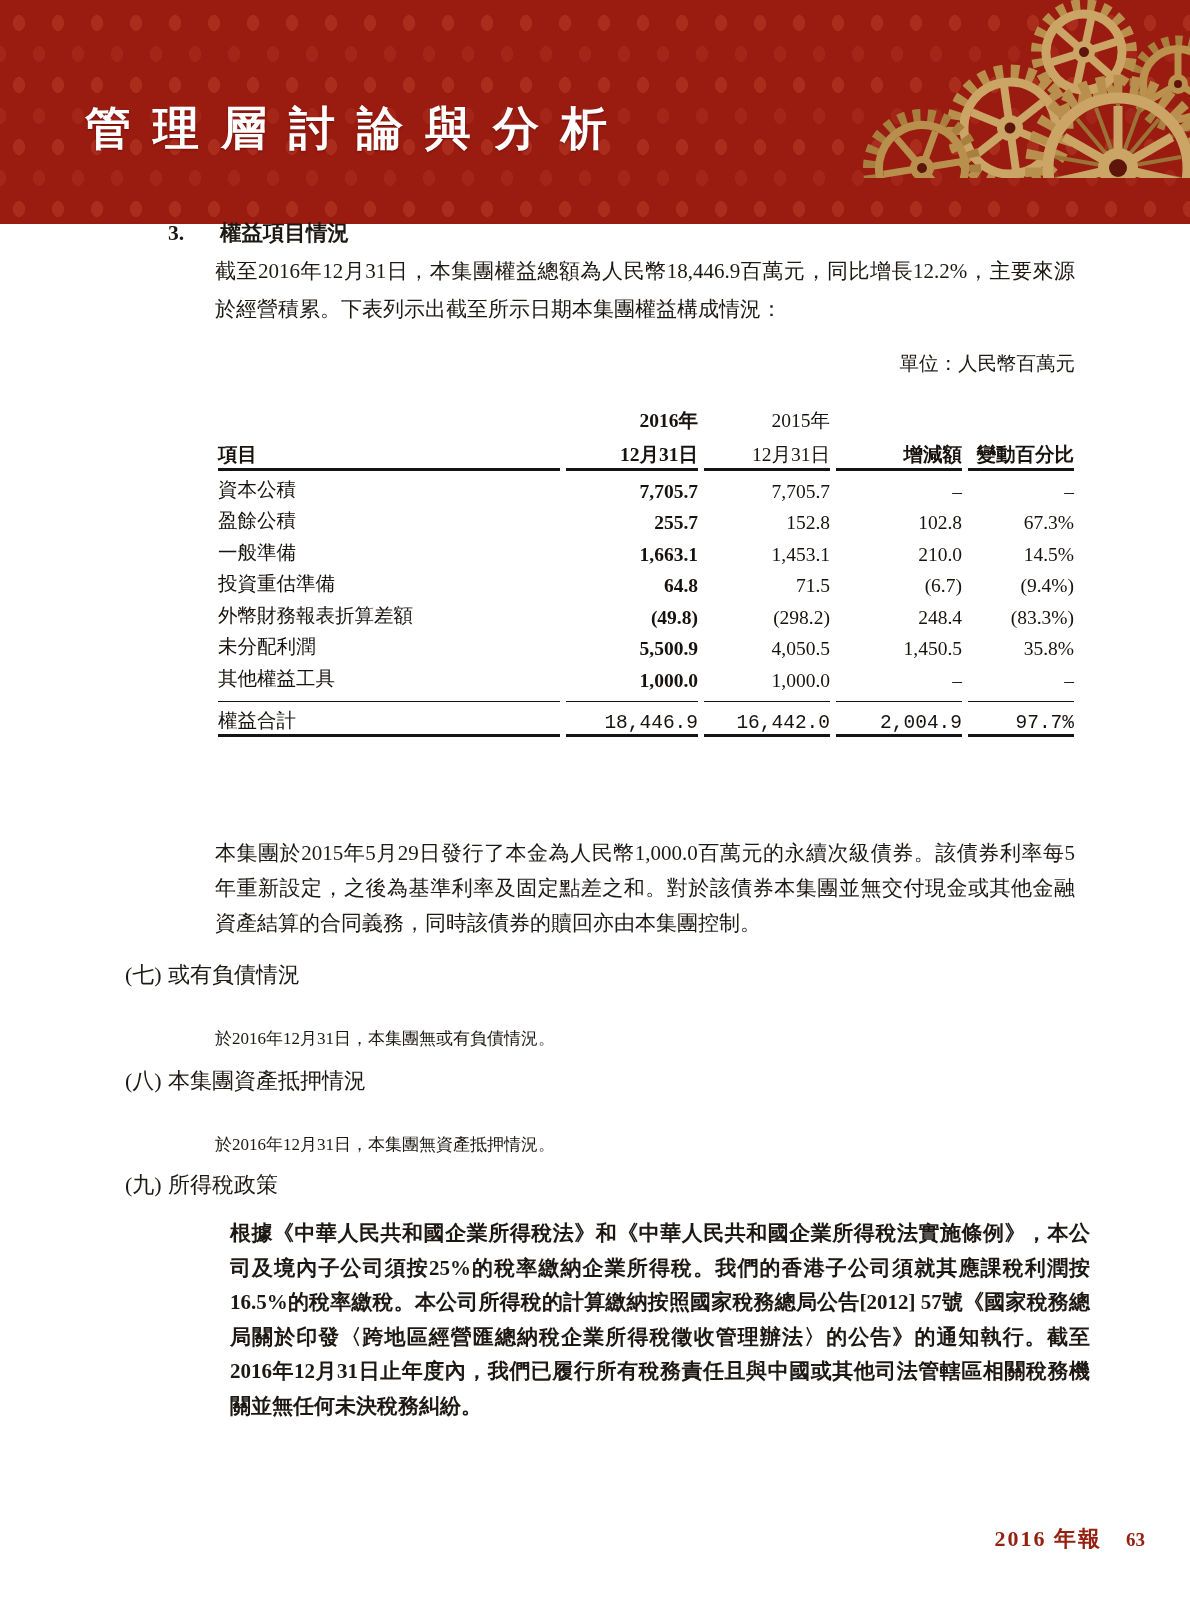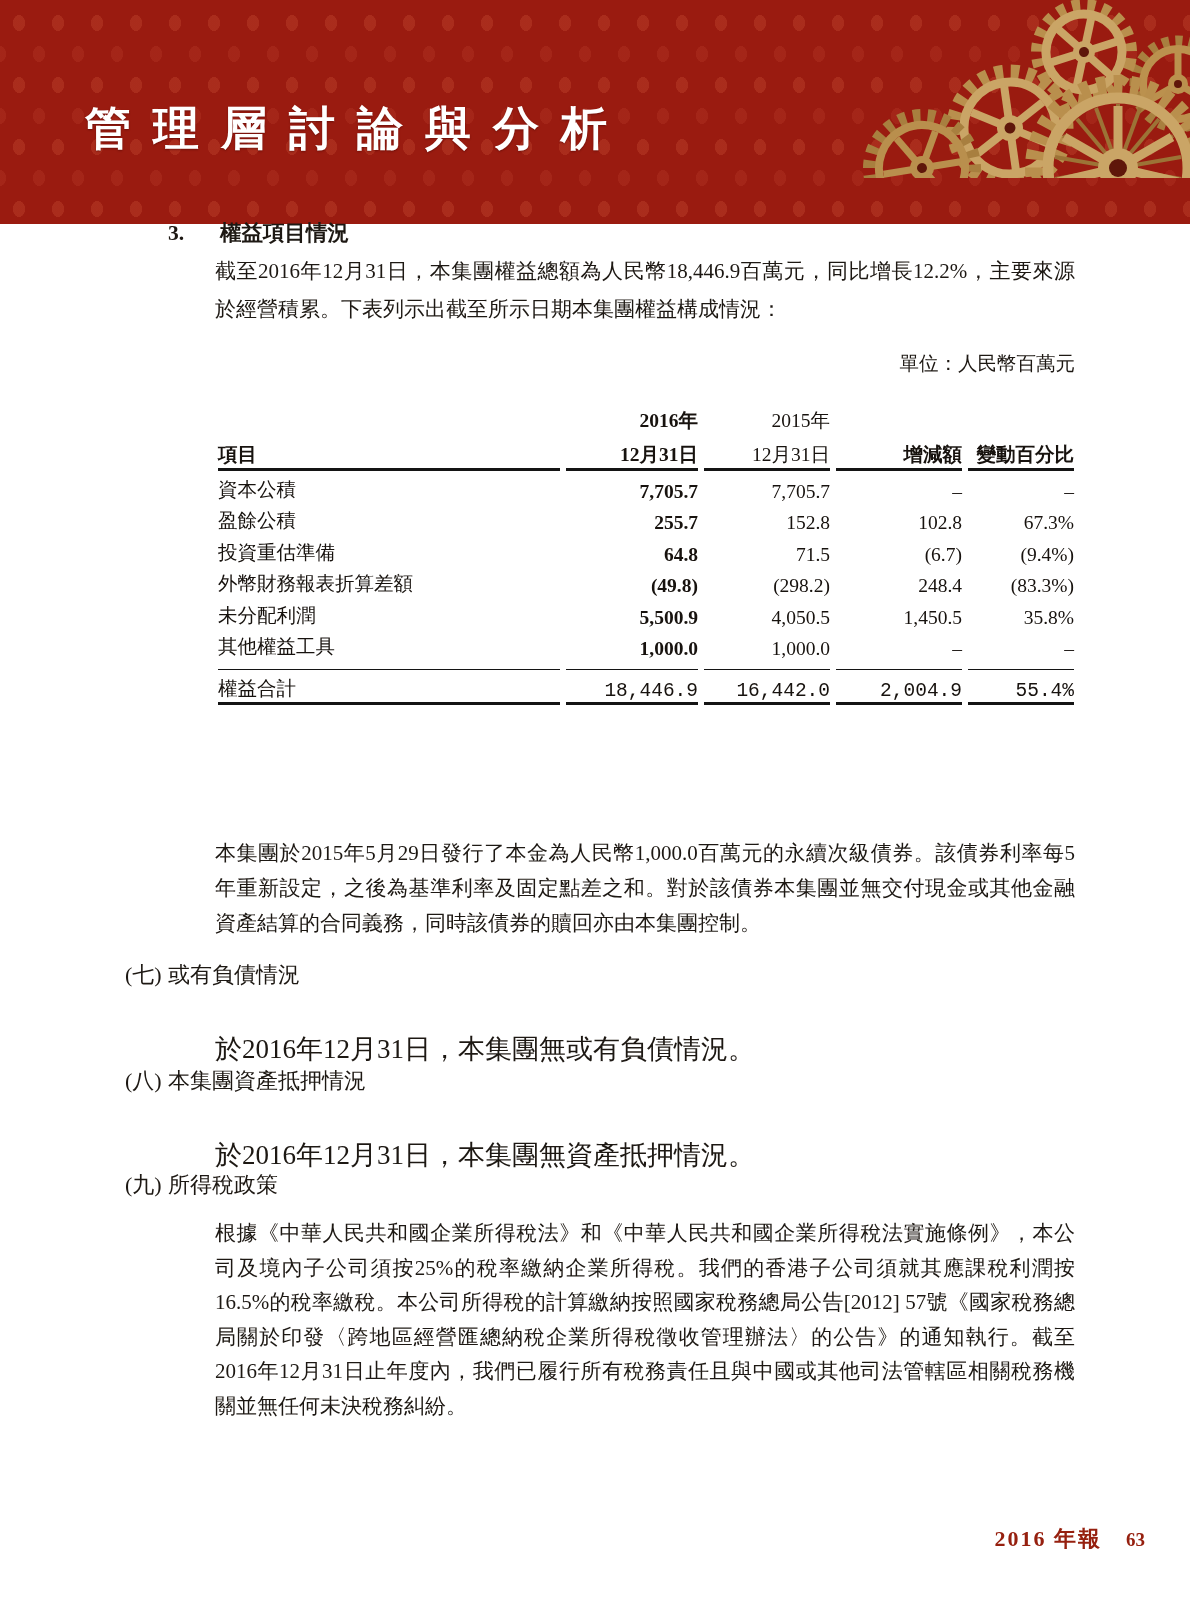--- a/index.html
+++ b/index.html
@@ -24,33 +24,33 @@
     position:absolute;left:85px;top:104px;margin:0;
     font-size:46px;line-height:50px;font-weight:bold;color:#ffffff;
     letter-spacing:22px;white-space:nowrap;text-shadow:0 1px 2px rgba(60,0,0,.45);
   }
   .gears{position:absolute;right:0;top:0;height:178px;width:330px;}
   
   .abs{position:absolute;}
   .body-par{margin:0;font-size:21px;line-height:38px;text-align:justify;text-justify:inter-ideograph;}
   .note-par{line-height:35px;}
   .tax-par{line-height:34.5px;}
-  .single-line{font-size:27px;line-height:24px;white-space:nowrap;}
+  .single-line{font-size:17px;line-height:24px;white-space:nowrap;}
   .sec3-head{top:218px;left:168px;font-size:21.5px;font-weight:bold;white-space:nowrap;}
   .sec3-head .h-num{display:inline-block;width:52px;}
   .intro{top:252px;left:215px;width:860px;}
   .unit-line{top:350px;left:215px;width:860px;text-align:right;font-size:19.5px;}
   .big-head{font-size:22px;font-weight:normal;white-space:nowrap;}
   .big-head .h-num{display:inline-block;width:43px;}
   .h7{top:960px;left:125px;}
   .p7{top:1010px;left:215px;}
   .h8{top:1066px;left:125px;}
   .p8{top:1116px;left:215px;}
   .h9{top:1170px;left:125px;}
-  .p9{top:1216px;left:215px;width:860px;}
+  .p9{top:1216px;left:230px;width:860px;font-weight:bold;}
   .note{top:836px;left:215px;width:860px;}
   
   .table-wrap{top:400px;left:212px;}
   table.equity{border-collapse:separate;border-spacing:6px 0;font-size:19.5px;color:#17120e;}
   table.equity col.c1{width:342px;}
   table.equity col.c2{width:132px;}
   table.equity col.c3{width:126px;}
   table.equity col.c4{width:126px;}
   table.equity col.c5{width:106px;}
   table.equity th,table.equity td{padding:0;text-align:right;vertical-align:bottom;}
@@ -206,20 +206,27 @@
             <td>–</td>
           </tr>
           <tr>
             <td>盈餘公積</td>
             <td>255.7</td>
             <td>152.8</td>
             <td>102.8</td>
             <td>67.3%</td>
           </tr>
           <tr>
+            <td>一般準備</td>
+            <td>1,663.1</td>
+            <td>1,453.1</td>
+            <td>210.0</td>
+            <td>14.5%</td>
+          </tr>
+          <tr>
             <td>投資重估準備</td>
             <td>64.8</td>
             <td>71.5</td>
             <td>(6.7)</td>
             <td>(9.4%)</td>
           </tr>
           <tr>
             <td>外幣財務報表折算差額</td>
             <td>(49.8)</td>
             <td>(298.2)</td>
@@ -240,21 +247,21 @@
             <td>–</td>
             <td>–</td>
           </tr>
         </tbody>
       <tfoot>
           <tr>
             <td>權益合計</td>
             <td>18,446.9</td>
             <td>16,442.0</td>
             <td>2,004.9</td>
-            <td>55.4%</td>
+            <td>97.7%</td>
           </tr>
         </tfoot>
     </table>
   </div>
 
   <p class="abs body-par note-par note">本集團於2015年5月29日發行了本金為人民幣1,000.0百萬元的永續次級債券。該債券利率每5年重新設定，之後為基準利率及固定點差之和。對於該債券本集團並無交付現金或其他金融資產結算的合同義務，同時該債券的贖回亦由本集團控制。</p>
 
   <div class="abs big-head h7">
     <span class="h-num">(七)</span><span>或有負債情況</span>
   </div>

